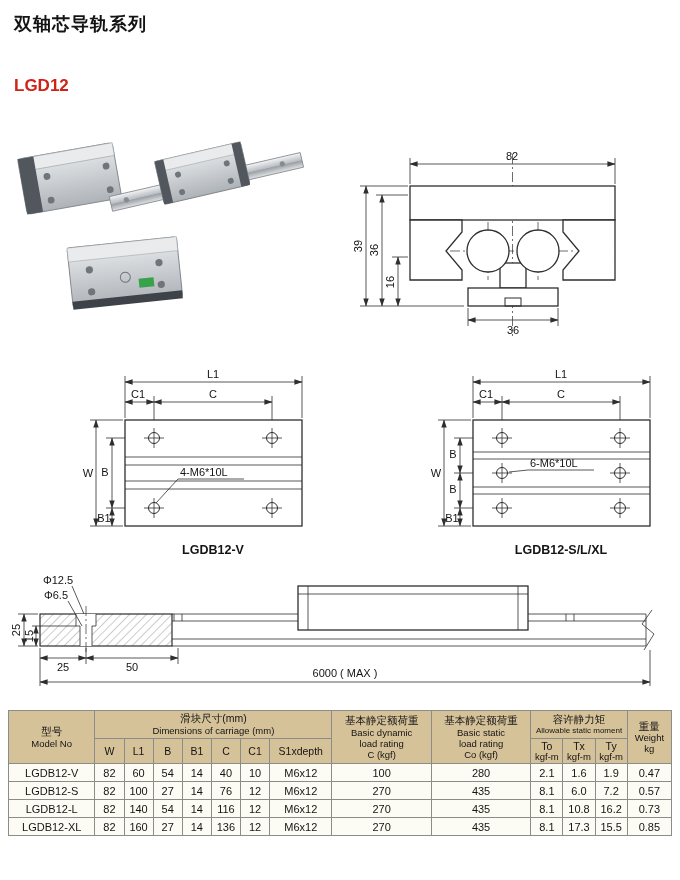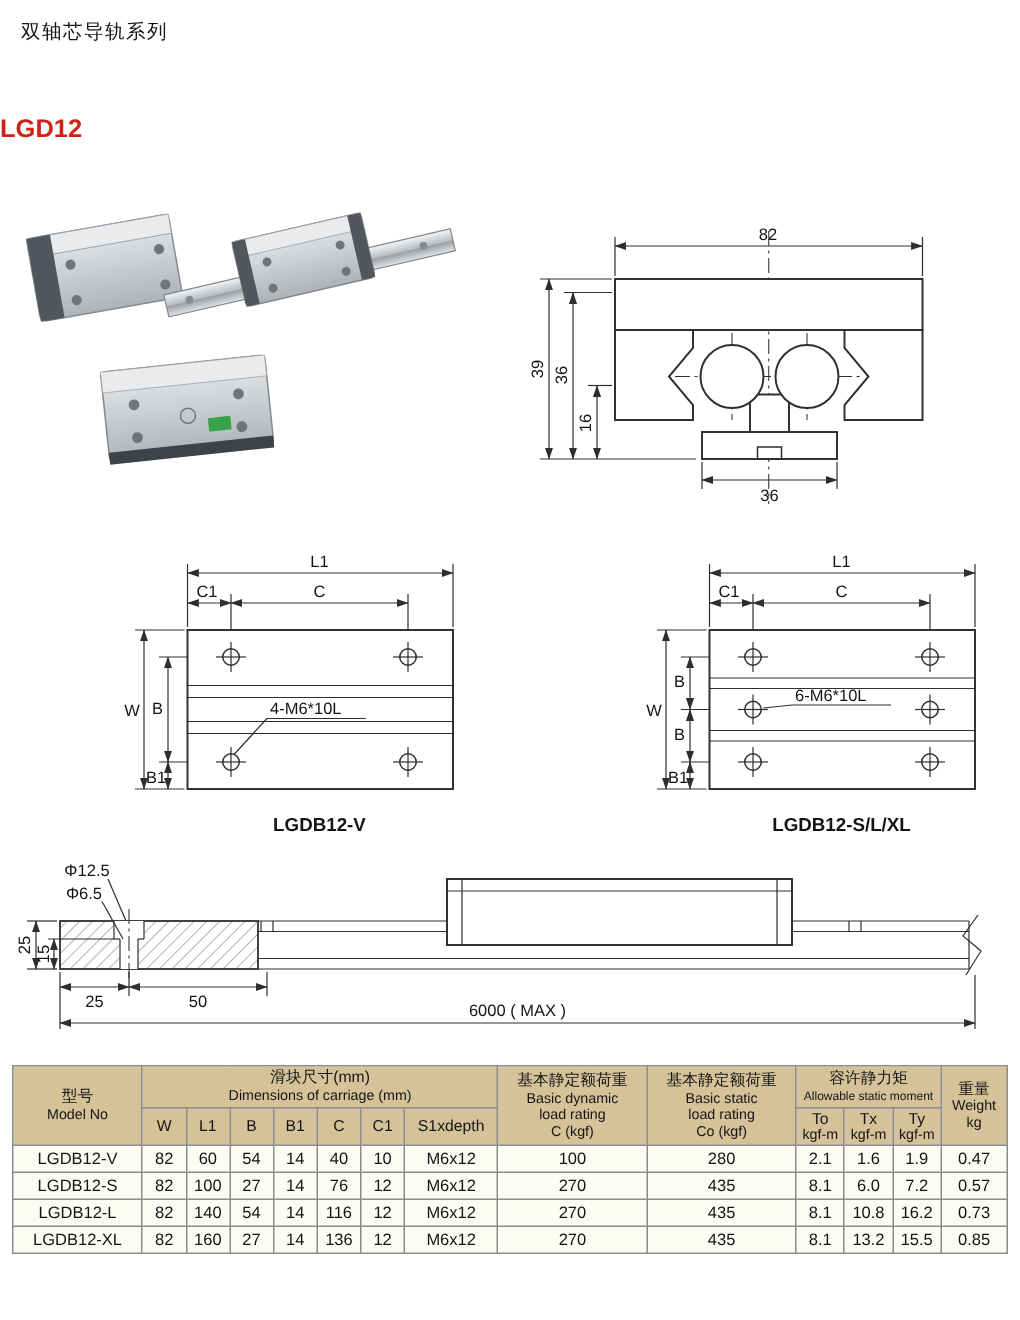--- a/index.html
+++ b/index.html
@@ -1,22 +1,22 @@
 <!DOCTYPE html>
 <html><head>
 <meta charset="utf-8">
 <style>
   *{box-sizing:border-box;margin:0;padding:0}
   html,body{background:#fff}
   body{font-family:"Liberation Sans",sans-serif;color:#141414}
   .page{position:relative;width:680px;height:880px;background:#fff;overflow:hidden}
   .hdr{position:absolute;left:14px;top:12px}
-  .title-cn{font-size:13px;font-weight:normal;letter-spacing:1px}
+  .title-cn{font-size:18px;font-weight:bold;letter-spacing:1px}
   .title-en{font-size:15px;font-weight:normal;margin-top:2px}
-  .model-code{position:absolute;left:0;top:76px;font-size:17px;font-weight:bold;color:#cf2317}
+  .model-code{position:absolute;left:14px;top:76px;font-size:17px;font-weight:bold;color:#cf2317}
   .photo1{position:absolute;left:8px;top:110px}
   .photo2{position:absolute;left:52px;top:222px}
   .xsec{position:absolute;left:350px;top:148px}
   .planL{position:absolute;left:80px;top:362px}
   .planR{position:absolute;left:428px;top:362px}
   .side{position:absolute;left:10px;top:572px}
   svg text{font-family:"Liberation Sans",sans-serif;font-size:11px;fill:#141414}
   .cap{font-size:12.5px;font-weight:bold}
   .dl{stroke:#2e2e2e;stroke-width:.8;fill:none}
   .ol{stroke:#2e2e2e;stroke-width:1.3;fill:#fff}
@@ -449,20 +449,20 @@
         <td>82</td>
         <td>160</td>
         <td>27</td>
         <td>14</td>
         <td>136</td>
         <td>12</td>
         <td>M6x12</td>
         <td>270</td>
         <td>435</td>
         <td>8.1</td>
-        <td>13.2</td>
+        <td>17.3</td>
         <td>15.5</td>
         <td>0.85</td>
       </tr>
     </tbody>
   </table>
 
 </div>
 
 </body></html>

